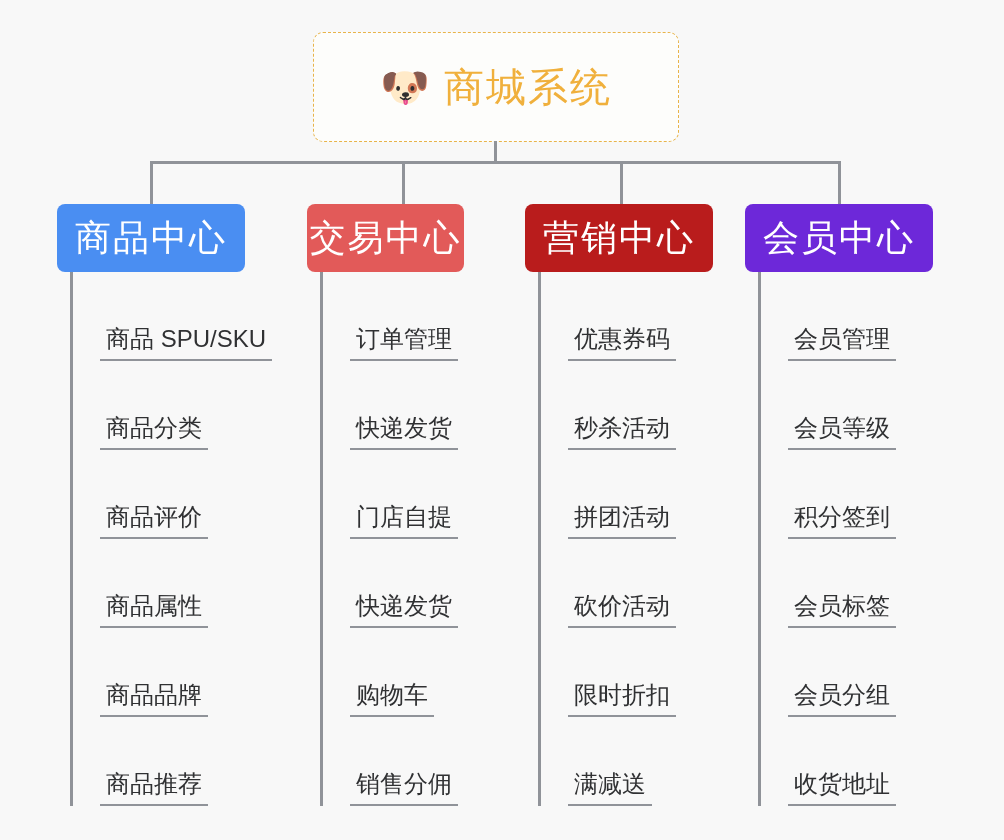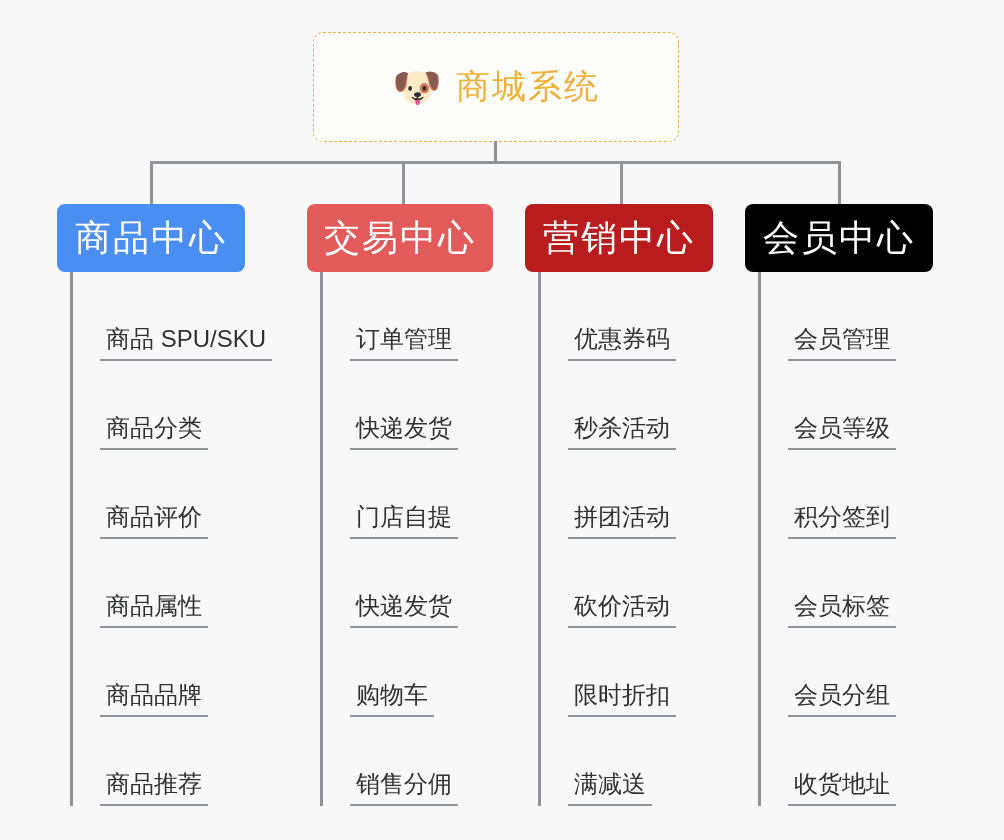--- a/index.html
+++ b/index.html
@@ -37,21 +37,21 @@
     align-items: center;
     justify-content: center;
     gap: 14px;
   }
   .root-emoji {
     font-size: 40px;
     line-height: 1;
     display: block;
   }
   .root-title {
-    font-size: 34px;
+    font-size: 40px;
     color: #f0b03c;
     letter-spacing: 2px;
     white-space: nowrap;
   }
 
   
   .conn {
     position: absolute;
     background: #909399;
   }
@@ -160,21 +160,21 @@
           </div>
           <div class="leaf">
             <span class="leaf-text">商品品牌</span>
           </div>
           <div class="leaf">
             <span class="leaf-text">商品推荐</span>
           </div>
         </div>
       </div>
       <div class="column" style="left: 307px; width: 186px;">
-        <div class="cat-box" style="background: rgb(226, 90, 89); width: 186px;">
+        <div class="cat-box" style="background: rgb(226, 90, 89); width: 157px;">
           <span class="cat-label">交易中心</span>
         </div>
         <div class="branch-area">
           <div class="trunk" style="height: 534px;"></div>
           <div class="leaf">
             <span class="leaf-text">订单管理</span>
           </div>
           <div class="leaf">
             <span class="leaf-text">快递发货</span>
           </div>
@@ -212,21 +212,21 @@
           </div>
           <div class="leaf">
             <span class="leaf-text">限时折扣</span>
           </div>
           <div class="leaf">
             <span class="leaf-text">满减送</span>
           </div>
         </div>
       </div>
       <div class="column" style="left: 745px; width: 188px;">
-        <div class="cat-box" style="background: #000000; width: 188px;">
+        <div class="cat-box" style="background: #6d28d9; width: 188px;">
           <span class="cat-label">会员中心</span>
         </div>
         <div class="branch-area">
           <div class="trunk" style="height: 534px;"></div>
           <div class="leaf">
             <span class="leaf-text">会员管理</span>
           </div>
           <div class="leaf">
             <span class="leaf-text">会员等级</span>
           </div>

